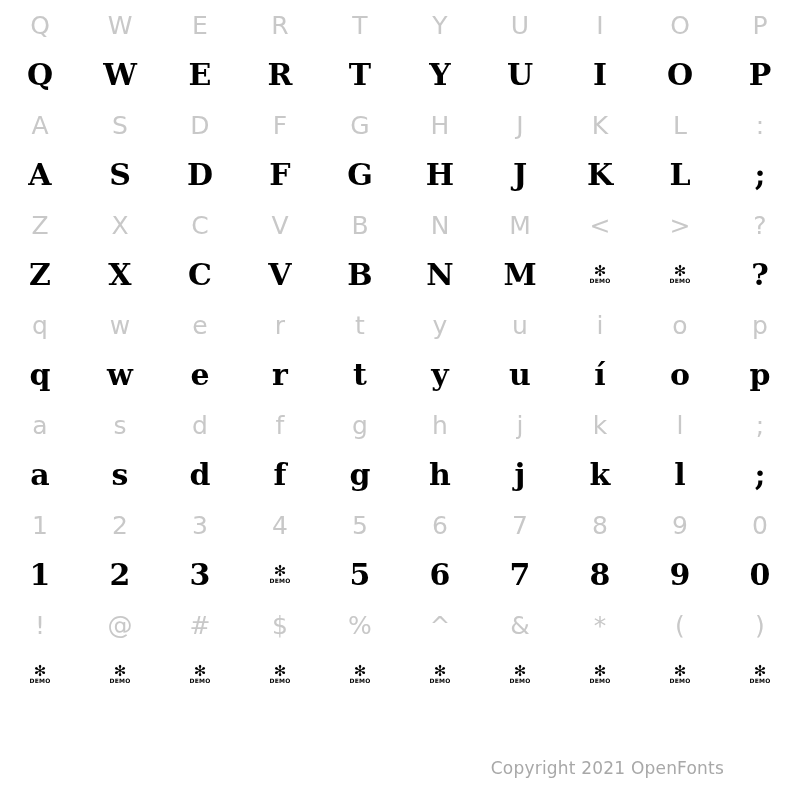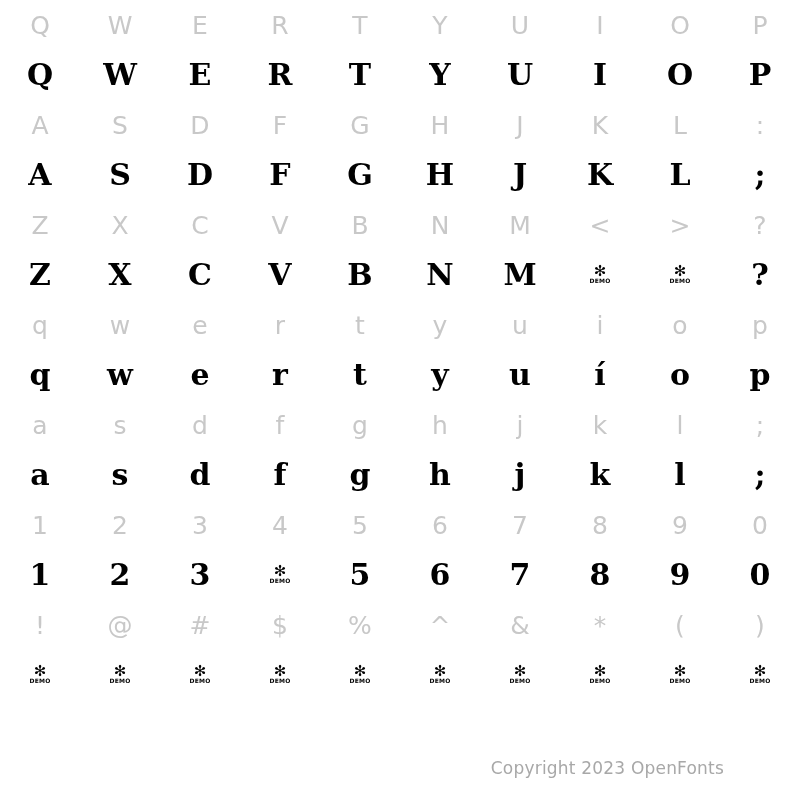--- a/index.html
+++ b/index.html
@@ -327,14 +327,14 @@
           </span>
         </div>
         <div class="cell demo">
           <span class="demomark">
             <span class="flower">✻</span>
             <span class="word">DEMO</span>
           </span>
         </div>
       </div>
     </div>
-  <div class="footer">Copyright 2023 OpenFonts</div>
+  <div class="footer">Copyright 2021 OpenFonts</div>
 </div>
 
 </body></html>

